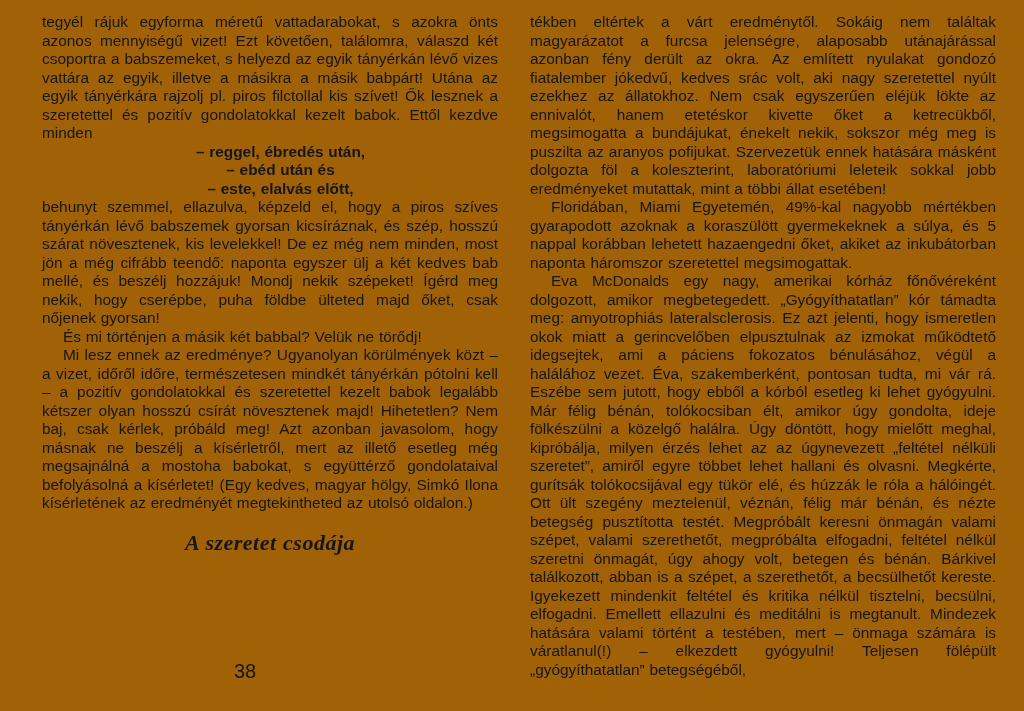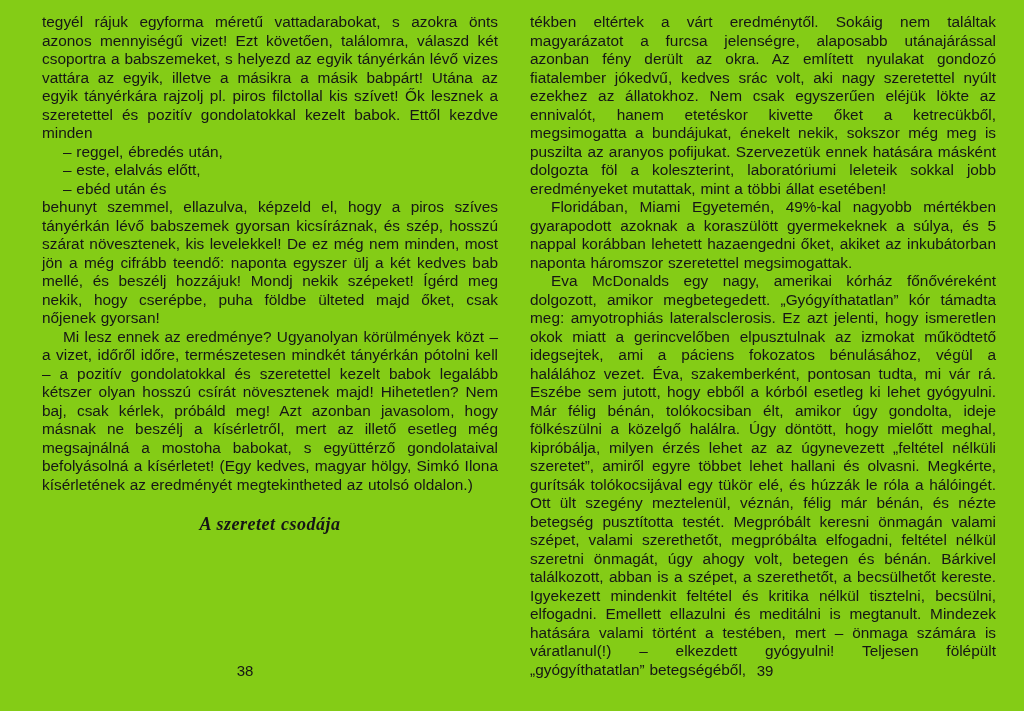--- a/index.html
+++ b/index.html
@@ -7,81 +7,81 @@
     padding: 0;
     width: 1024px;
     height: 711px;
     background: #ffffff;
     overflow: hidden;
   }
   .spread {
     position: relative;
     width: 1024px;
     height: 711px;
-    background: #84cc16;
+    background: #a16207;
     color: #161616;
     font-family: "Liberation Sans", sans-serif;
   }
   .page {
     position: absolute;
     top: 13px;
     font-size: 15.4px;
     line-height: 18.5px;
     text-align: justify;
     hyphens: auto;
     -webkit-hyphens: auto;
     word-spacing: 0.5px;
   }
   .page-left  { left: 42px;  width: 456px; }
   .page-right { left: 530px; width: 466px; }
   .page p { margin: 0; }
   .para-indent { text-indent: 21px; }
   .list { margin: 0; padding: 0 0 0 21px; list-style: none; }
-  .list p { text-align: left; }
+  .list p { text-align: center; font-weight: bold; }
   .heading {
     margin: 21px 0 19px 0;
     text-align: center;
     font-family: "Liberation Serif", serif;
     font-style: italic;
     font-weight: bold;
-    font-size: 18px;
+    font-size: 22px;
     letter-spacing: 0.5px;
     text-indent: 0;
   }
   .pagenum {
     position: absolute;
     top: 662px;
-    font-size: 15px;
+    font-size: 20px;
     line-height: 18px;
     text-align: center;
     color: #161616;
     font-family: "Liberation Sans", sans-serif;
   }
   .pagenum-left  { left: 17px;  width: 456px; }
   .pagenum-right { left: 532px; width: 466px; }
 </style>
 </head>
 <body>
 
 <div class="spread">
 
   <div class="page page-left">
     <p>tegyél rájuk egyforma méretű vattadarabokat, s azokra önts azonos mennyiségű vizet! Ezt követően, találomra, válaszd két csoportra a babszemeket, s helyezd az egyik tányérkán lévő vizes vattára az egyik, illetve a másikra a másik babpárt! Utána az egyik tányérkára rajzolj pl. piros filctollal kis szívet! Ők lesznek a szeretettel és pozitív gondolatokkal kezelt babok. Ettől kezdve minden</p>
     <div class="list">
       <p>– reggel, ébredés után,</p>
+      <p>– ebéd után és</p>
       <p>– este, elalvás előtt,</p>
-      <p>– ebéd után és</p>
     </div>
     <p>behunyt szemmel, ellazulva, képzeld el, hogy a piros szíves tányérkán lévő babszemek gyorsan kicsíráznak, és szép, hosszú szárat növesztenek, kis levelekkel! De ez még nem minden, most jön a még cifrább teendő: naponta egyszer ülj a két kedves bab mellé, és beszélj hozzájuk! Mondj nekik szépeket! Ígérd meg nekik, hogy cserépbe, puha földbe ülteted majd őket, csak nőjenek gyorsan!</p>
+    <p class="para-indent">És mi történjen a másik két babbal? Velük ne törődj!</p>
     <p class="para-indent">Mi lesz ennek az eredménye? Ugyanolyan körülmények közt – a vizet, időről időre, természetesen mindkét tányérkán pótolni kell – a pozitív gondolatokkal és szeretettel kezelt babok legalább kétszer olyan hosszú csírát növesztenek majd! Hihetetlen? Nem baj, csak kérlek, próbáld meg! Azt azonban javasolom, hogy másnak ne beszélj a kísérletről, mert az illető esetleg még megsajnálná a mostoha babokat, s együttérző gondolataival befolyásolná a kísérletet! (Egy kedves, magyar hölgy, Simkó Ilona kísérletének az eredményét megtekintheted az utolsó oldalon.)</p>
     <h2 class="heading">A szeretet csodája</h2>
   </div>
 
   <div class="page page-right">
     <p>tékben eltértek a várt eredménytől. Sokáig nem találtak magyarázatot a furcsa jelenségre, alaposabb utánajárással azonban fény derült az okra. Az említett nyulakat gondozó fiatalember jókedvű, kedves srác volt, aki nagy szeretettel nyúlt ezekhez az állatokhoz. Nem csak egyszerűen eléjük lökte az ennivalót, hanem etetéskor kivette őket a ketrecükből, megsimogatta a bundájukat, énekelt nekik, sokszor még meg is puszilta az aranyos pofijukat. Szervezetük ennek hatására másként dolgozta föl a koleszterint, laboratóriumi leleteik sokkal jobb eredményeket mutattak, mint a többi állat esetében!</p>
     <p class="para-indent">Floridában, Miami Egyetemén, 49%-kal nagyobb mértékben gyarapodott azoknak a koraszülött gyermekeknek a súlya, és 5 nappal korábban lehetett hazaengedni őket, akiket az inkubátorban naponta háromszor szeretettel megsimogattak.</p>
     <p class="para-indent">Eva McDonalds egy nagy, amerikai kórház főnővéreként dolgozott, amikor megbetegedett. „Gyógyíthatatlan” kór támadta meg: amyotrophiás lateralsclerosis. Ez azt jelenti, hogy ismeretlen okok miatt a gerincvelőben elpusztulnak az izmokat működtető idegsejtek, ami a páciens fokozatos bénulásához, végül a halálához vezet. Éva, szakemberként, pontosan tudta, mi vár rá. Eszébe sem jutott, hogy ebből a kórból esetleg ki lehet gyógyulni. Már félig bénán, tolókocsiban élt, amikor úgy gondolta, ideje fölkészülni a közelgő halálra. Úgy döntött, hogy mielőtt meghal, kipróbálja, milyen érzés lehet az az úgynevezett „feltétel nélküli szeretet”, amiről egyre többet lehet hallani és olvasni. Megkérte, gurítsák tolókocsijával egy tükör elé, és húzzák le róla a hálóingét. Ott ült szegény meztelenül, véznán, félig már bénán, és nézte betegség pusztította testét. Megpróbált keresni önmagán valami szépet, valami szerethetőt, megpróbálta elfogadni, feltétel nélkül szeretni önmagát, úgy ahogy volt, betegen és bénán. Bárkivel találkozott, abban is a szépet, a szerethetőt, a becsülhetőt kereste. Igyekezett mindenkit feltétel és kritika nélkül tisztelni, becsülni, elfogadni. Emellett ellazulni és meditálni is megtanult. Mindezek hatására valami történt a testében, mert – önmaga számára is váratlanul(!) – elkezdett gyógyulni! Teljesen fölépült „gyógyíthatatlan” betegségéből,</p>
   </div>
 
   <div class="pagenum pagenum-left">38</div>
-  <div class="pagenum pagenum-right">39</div>
 
 </div>
 
 </body></html>

